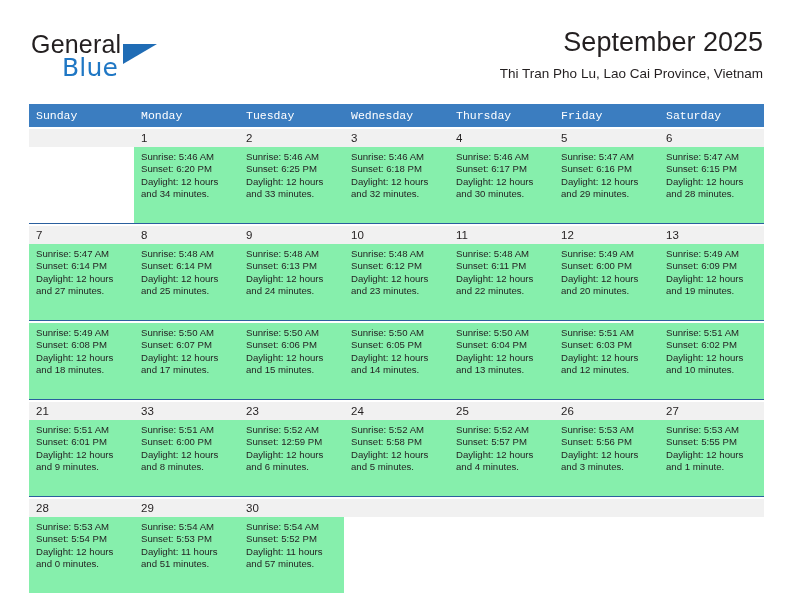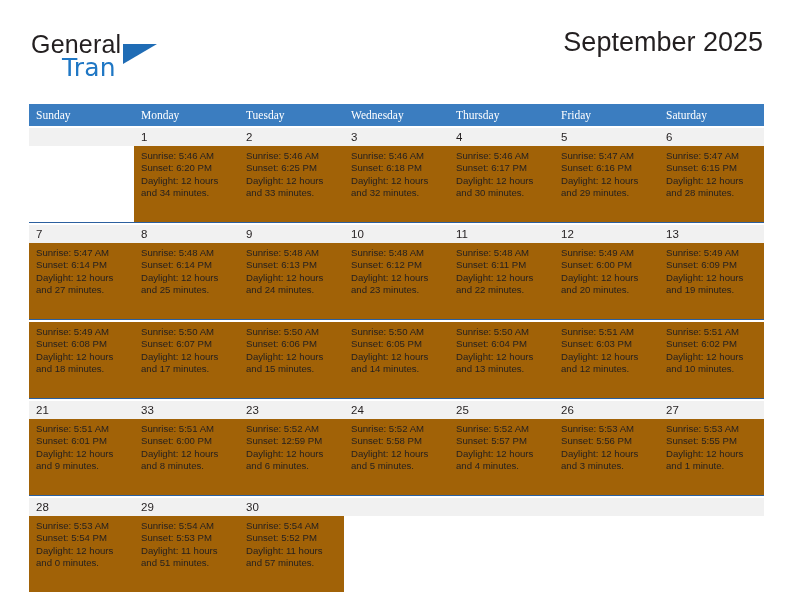--- a/index.html
+++ b/index.html
@@ -104,36 +104,36 @@
   .calendar col { width: 105px; }
 
   .calendar thead th {
     background: #3b7dc0;
     color: #ffffff;
     font-size: 11.5px;
     font-weight: 400;
     text-align: left;
     padding: 5px 0 5px 7px;
     height: 11px;
-    font-family: Liberation Serif, serif;
+    font-family: Liberation Mono, monospace;
   }
 
   .daynum-row td {
     background: #f1f1f1;
     font-size: 11.5px;
     color: #231f20;
     text-align: left;
     padding: 3px 0 3px 7px;
     height: 12px;
     vertical-align: top;
     font-family: "Liberation Sans", sans-serif;
   }
 
   .info-row td {
-    background: #a16207;
+    background: #86efac;
     font-size: 9.6px;
     color: #231f20;
     text-align: left;
     padding: 4px 6px 10px 7px;
     vertical-align: top;
     line-height: 12.4px;
     height: 62px;
     font-family: "Liberation Sans", sans-serif;
   }
 
@@ -154,25 +154,26 @@
 </head>
 <body>
 
 <div class="page">
 
   <div class="header">
 
     <div class="brand">
       <span class="brand-general">General</span>
       <span class="brand-triangle"></span>
-      <span class="brand-blue">Tran</span>
+      <span class="brand-blue">Blue</span>
     </div>
 
     <div class="title-block">
       <div class="cal-title">September 2025</div>
+      <div class="cal-subtitle">Thi Tran Pho Lu, Lao Cai Province, Vietnam</div>
     </div>
 
   </div>
 
   <table class="calendar">
     <colgroup>
       <col>
         <col>
         <col>
         <col>

